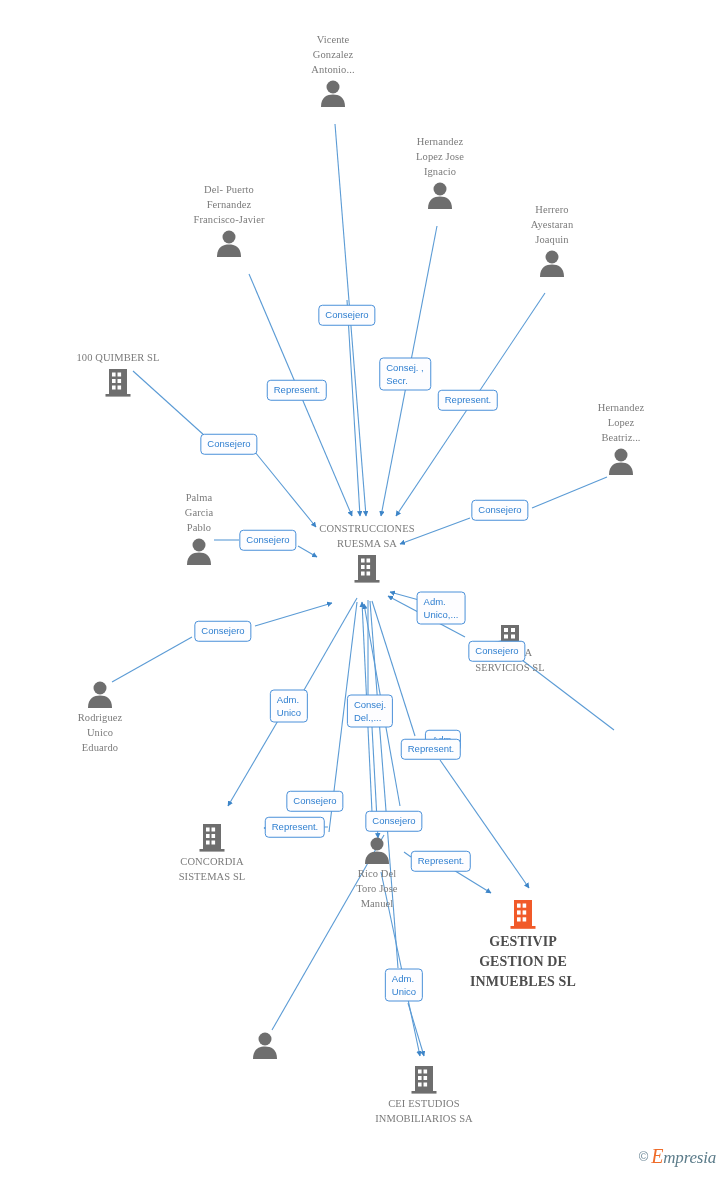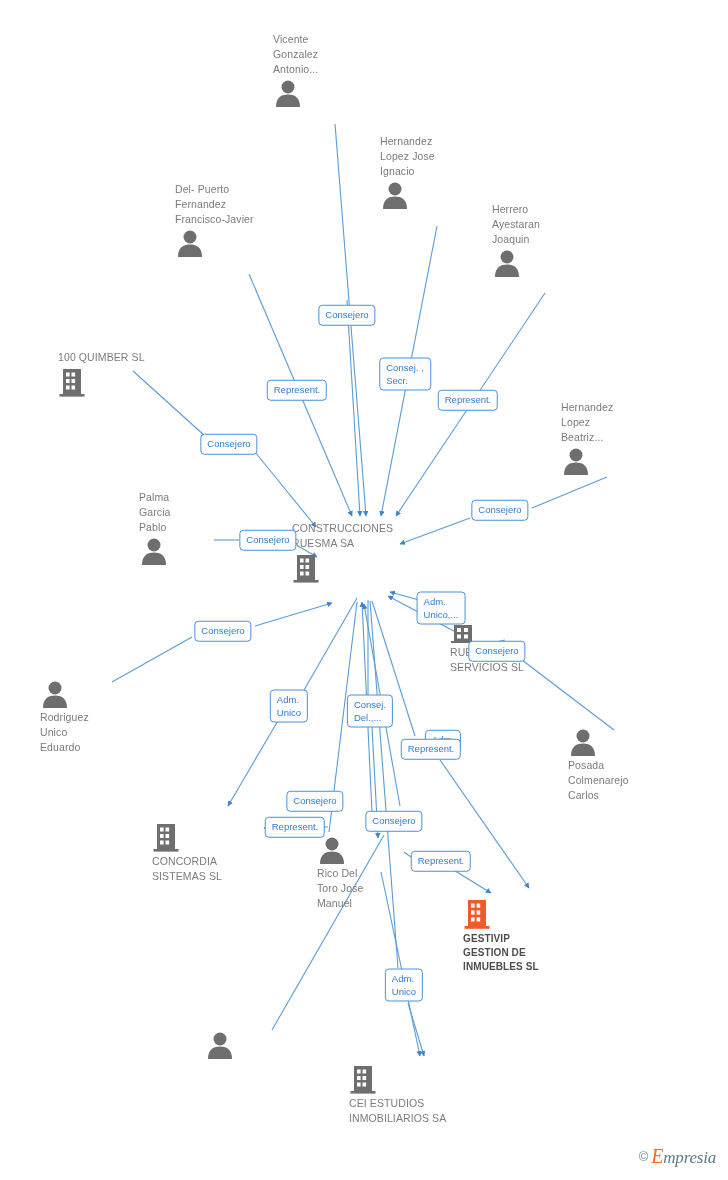--- a/index.html
+++ b/index.html
@@ -20,21 +20,23 @@
   #edges {
     position: absolute;
     left: 0;
     top: 0;
     width: 728px;
     height: 1180px;
   }
   .node {
     position: absolute;
     transform: translate(-50%, 0);
+    text-align: center;
     width: 120px;
+    font-family: Liberation Serif, serif;
   }
   .node .glyph {
     display: block;
     line-height: 0;
   }
   .node .caption {
     display: block;
     font-size: 10.5px;
     line-height: 15px;
     color: #7b7b7b;
@@ -43,22 +45,22 @@
   }
   .node.caption-above .caption {
     margin-bottom: 2px;
   }
   .node.caption-below .caption {
     margin-top: 2px;
   }
   .node.highlight .caption {
     color: #4d4d4d;
     font-weight: bold;
-    font-size: 10px;
-    line-height: 14px;
+    font-size: 14px;
+    line-height: 20px;
   }
   .edge-label {
     position: absolute;
     transform: translate(-50%, -50%);
     background: #fdfdff;
     border: 1px solid #4a90d9;
     border-radius: 4px;
     color: #2f7fd0;
     font-size: 9.5px;
     line-height: 12.5px;
@@ -178,21 +180,21 @@
 Ayestaran
 Joaquin</span>
     <span class="glyph">
       <svg width="30" height="28" viewBox="0 0 30 28">
           <circle cx="15" cy="8" r="6.5" fill="#6e6e6e"></circle>
           <path d="M3 28 C3 18 9 15.5 15 15.5 C21 15.5 27 18 27 28 Z" fill="#6e6e6e"></path>
         </svg>
     </span>
   </div>
 
-  <div class="node caption-above" style="left:235px; top:182px;">
+  <div class="node caption-above" style="left:229px; top:182px;">
     <span class="caption">Del- Puerto
 Fernandez
 Francisco-Javier</span>
     <span class="glyph">
       <svg width="30" height="28" viewBox="0 0 30 28">
           <circle cx="15" cy="8" r="6.5" fill="#6e6e6e"></circle>
           <path d="M3 28 C3 18 9 15.5 15 15.5 C21 15.5 27 18 27 28 Z" fill="#6e6e6e"></path>
         </svg>
     </span>
   </div>
@@ -274,31 +276,20 @@
       <svg width="30" height="28" viewBox="0 0 30 28">
           <circle cx="15" cy="8" r="6.5" fill="#6e6e6e"></circle>
           <path d="M3 28 C3 18 9 15.5 15 15.5 C21 15.5 27 18 27 28 Z" fill="#6e6e6e"></path>
         </svg>
     </span>
     <span class="caption">Rodriguez
 Unico
 Eduardo</span>
   </div>
 
-  <div class="node caption-below" style="left:628px; top:728px;">
-    <span class="glyph">
-      <svg width="30" height="28" viewBox="0 0 30 28">
-          <circle cx="15" cy="8" r="6.5" fill="#6e6e6e"></circle>
-          <path d="M3 28 C3 18 9 15.5 15 15.5 C21 15.5 27 18 27 28 Z" fill="#6e6e6e"></path>
-        </svg>
-    </span>
-    <span class="caption">Posada
-Colmenarejo
-Carlos</span>
-  </div>
 
   <div class="node caption-below" style="left:212px; top:822px;">
     <span class="glyph">
       <svg width="28" height="30" viewBox="0 0 28 30">
         <rect x="5" y="2" width="18" height="25" fill="#6e6e6e"></rect>
         <rect x="1.5" y="27" width="25" height="2.6" fill="#6e6e6e"></rect>
         <rect x="8" y="5.5" width="3.6" height="4" fill="#fff"></rect>
           <rect x="13.5" y="5.5" width="3.6" height="4" fill="#fff"></rect>
         <rect x="8" y="12" width="3.6" height="4" fill="#fff"></rect>
           <rect x="13.5" y="12" width="3.6" height="4" fill="#fff"></rect>

